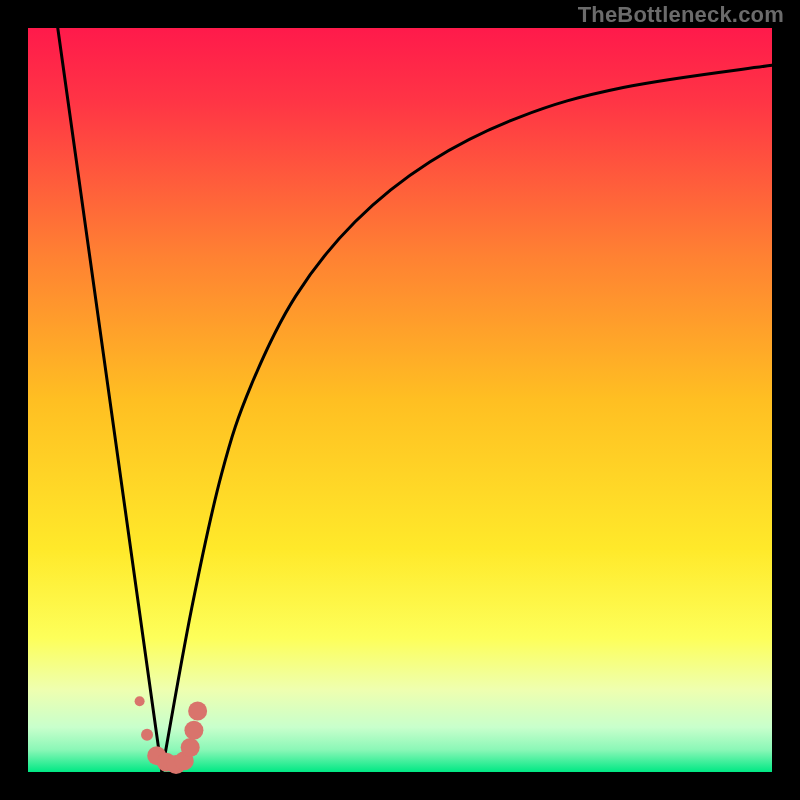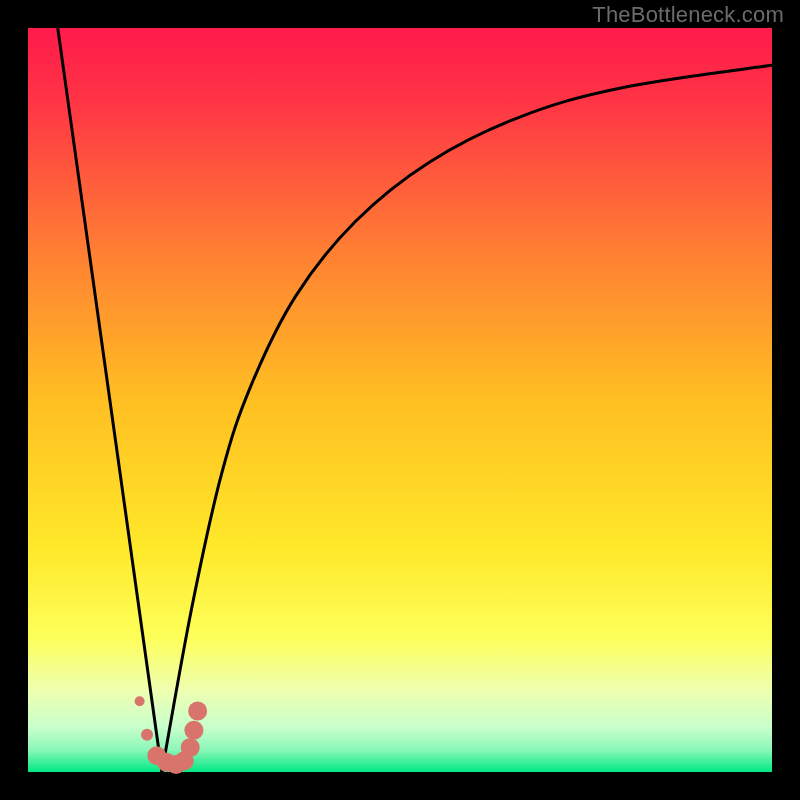--- a/index.html
+++ b/index.html
@@ -18,21 +18,21 @@
     height: 800px;
     background: #000;
   }
   .watermark {
     position: absolute;
     top: 2px;
     right: 16px;
     font-family: Arial, Helvetica, sans-serif;
     font-size: 22px;
     color: #6b6b6b;
-    font-weight: 400;
+    font-weight: 700;
     letter-spacing: 0.2px;
   }
   svg {
     position: absolute;
     left: 0;
     top: 0;
   }
 </style>
 </head>
 <body>

